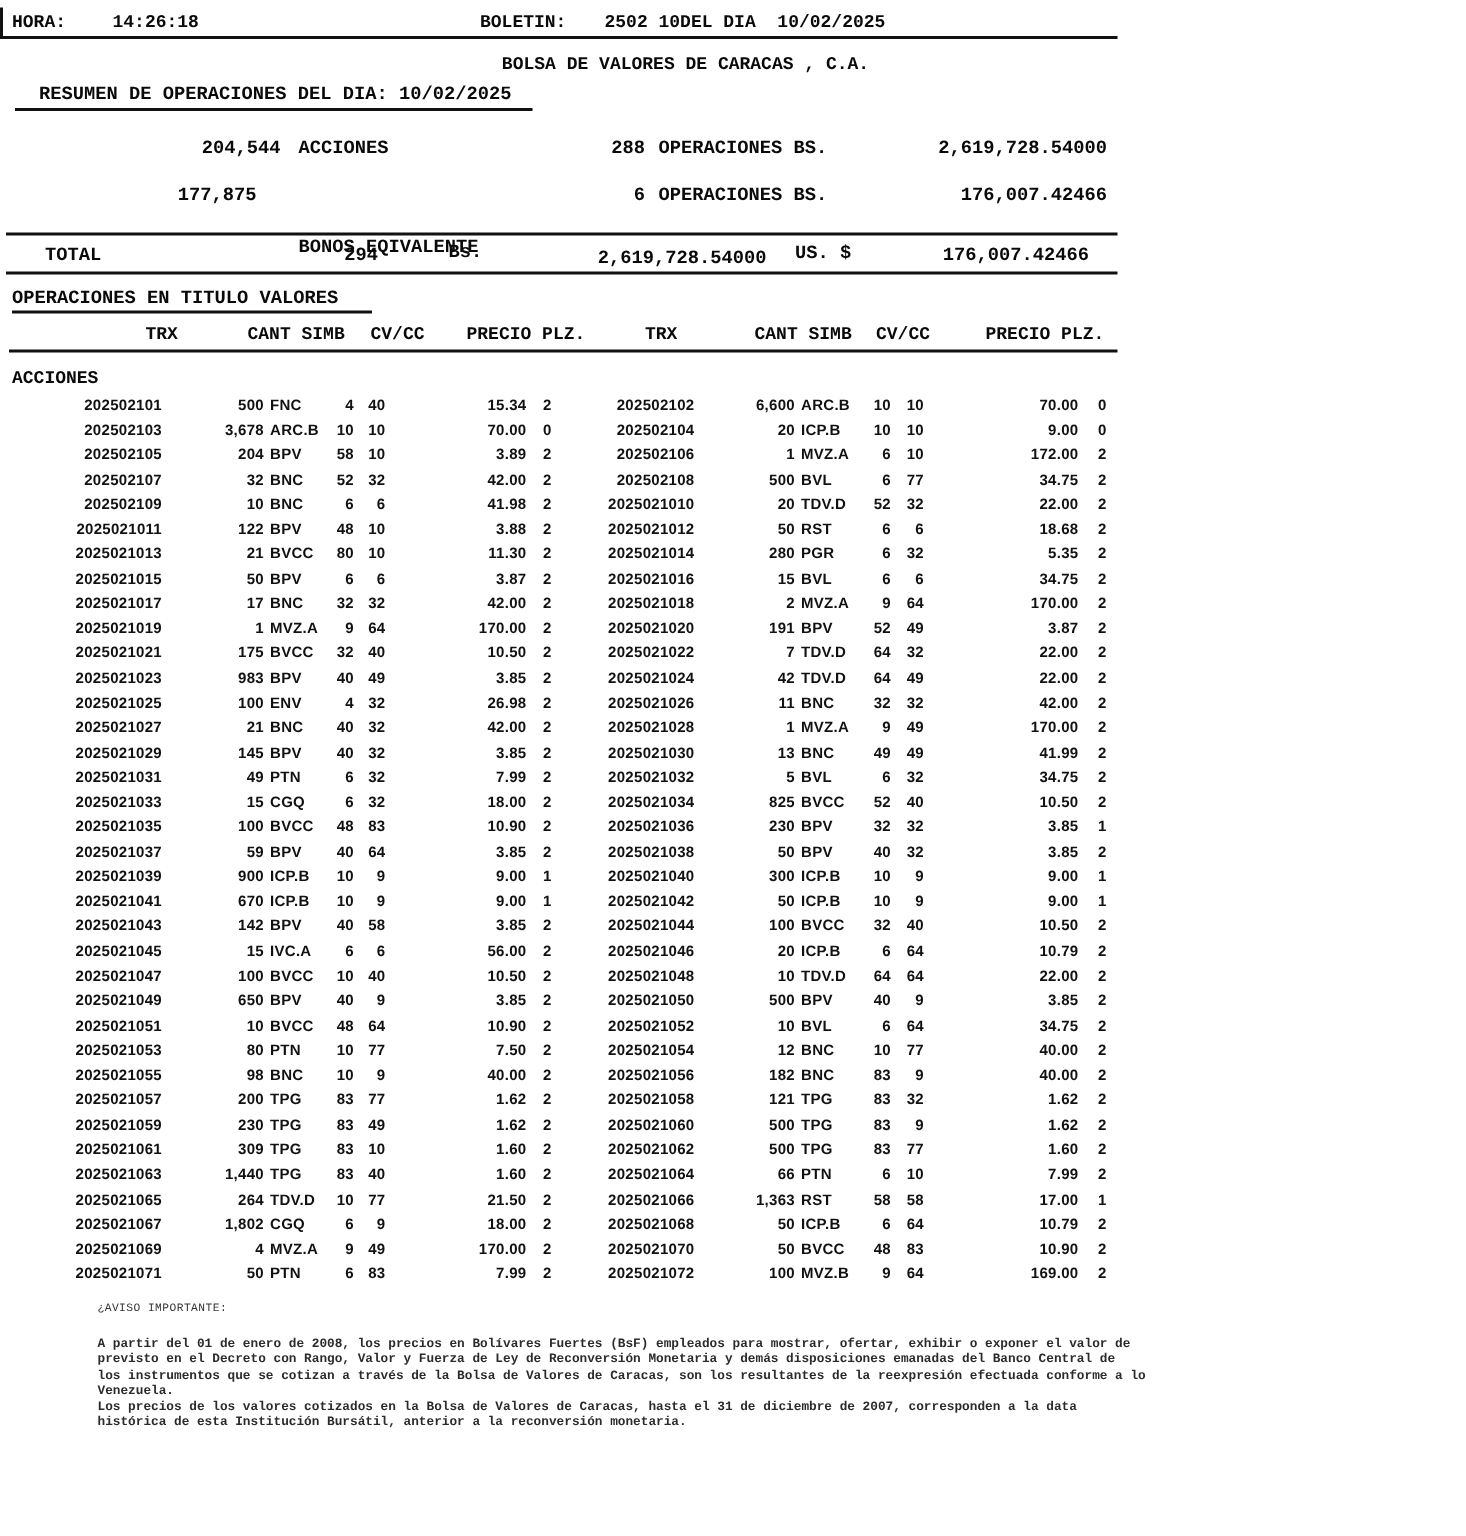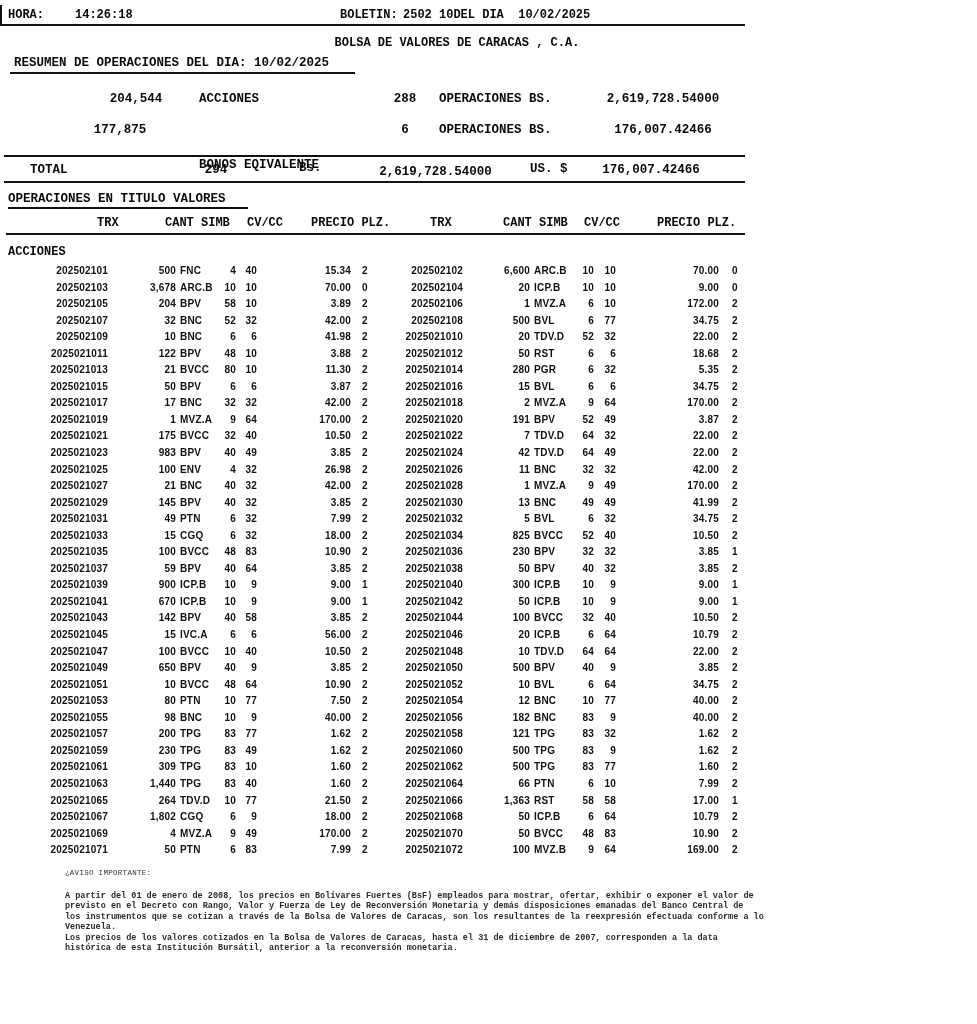--- a/index.html
+++ b/index.html
@@ -5,21 +5,21 @@
   html,body{margin:0;padding:0;}
   body{
     width:977px;height:1024px;position:relative;background:#fff;overflow:hidden;
     font-family:"Liberation Mono", monospace;color:#0a0a0a;
   }
   .abs{position:absolute;}
   .mono{font-family:"Liberation Mono", monospace;font-weight:700;font-size:12px;white-space:pre;}
   .mono-lg{font-family:"Liberation Mono", monospace;font-weight:700;font-size:12.5px;white-space:pre;}
   .rule{position:absolute;background:#111;height:2px;}
   .vtick{position:absolute;background:#111;width:2px;}
-  .r{text-align:center;display:inline-block;}
+  .r{text-align:right;display:inline-block;}
   
   #rows{position:absolute;top:263px;left:0;width:977px;}
   .trow{
     display:grid;
     grid-template-columns:78px 68px 46px 14px 21px 94px 39px 73px 67px 46px 18px 22px 103px 30px;
     padding-left:30px;height:16.55px;line-height:16.55px;
     font-family:"Liberation Sans", sans-serif;font-weight:700;font-size:10px;
     letter-spacing:0.2px;color:#111;
   }
   .c{overflow:visible;white-space:nowrap;}
@@ -32,25 +32,25 @@
   .aviso{position:absolute;left:65px;top:891px;width:720px;font-size:8.5px;font-weight:700;color:#2b2b2b;}
   .aviso div{height:10.4px;line-height:10.4px;white-space:pre;}
 </style>
 </head>
 <body>
 
 <div>
   <div class="vtick" style="left:0;top:5px;height:21px;"></div>
   <span class="abs mono" style="left:8px;top:8px;">HORA:</span>
   <span class="abs mono" style="left:75px;top:8px;">14:26:18</span>
-  <span class="abs mono" style="left:320px;top:8px;margin-left:20px;">BOLETIN:</span>
+  <span class="abs mono" style="left:320px;top:8px;">BOLETIN:</span>
   <span class="abs mono" style="left:403px;top:8px;">2502 10DEL DIA  10/02/2025</span>
   <div class="rule" style="left:0;top:24px;width:745px;"></div>
   <div class="abs mono" style="left:0;top:36px;width:914px;text-align:center;">BOLSA DE VALORES DE CARACAS , C.A.</div>
-  <span class="abs mono-lg" style="left:14px;top:56px;">RESUMEN DE OPERACIONES DEL DIA: 10/02/2025</span>
+  <span class="abs mono-lg" style="left:26px;top:56px;">RESUMEN DE OPERACIONES DEL DIA: 10/02/2025</span>
   <div class="rule" style="left:10px;top:72px;width:345px;"></div>
 </div>
 
 <div>
   <div>
     <span class="abs mono-lg r" style="left:85px;top:92px;width:102px;">204,544</span>
     <span class="abs mono-lg" style="left:199px;top:92px;">ACCIONES</span>
     <span class="abs mono-lg r" style="left:380px;top:92px;width:50px;">288</span>
     <span class="abs mono-lg" style="left:439px;top:92px;">OPERACIONES BS.</span>
     <span class="abs mono-lg r" style="left:588px;top:92px;width:150px;">2,619,728.54000</span>

